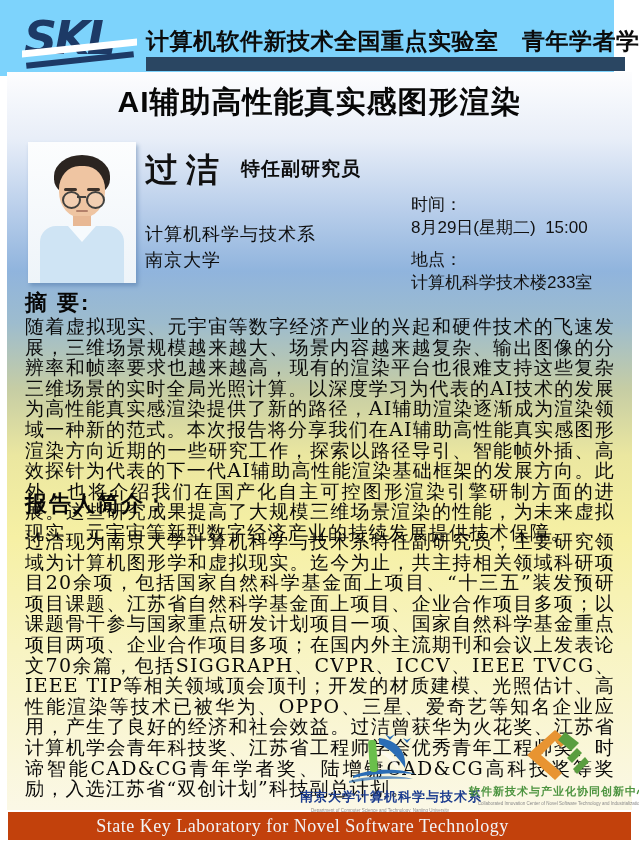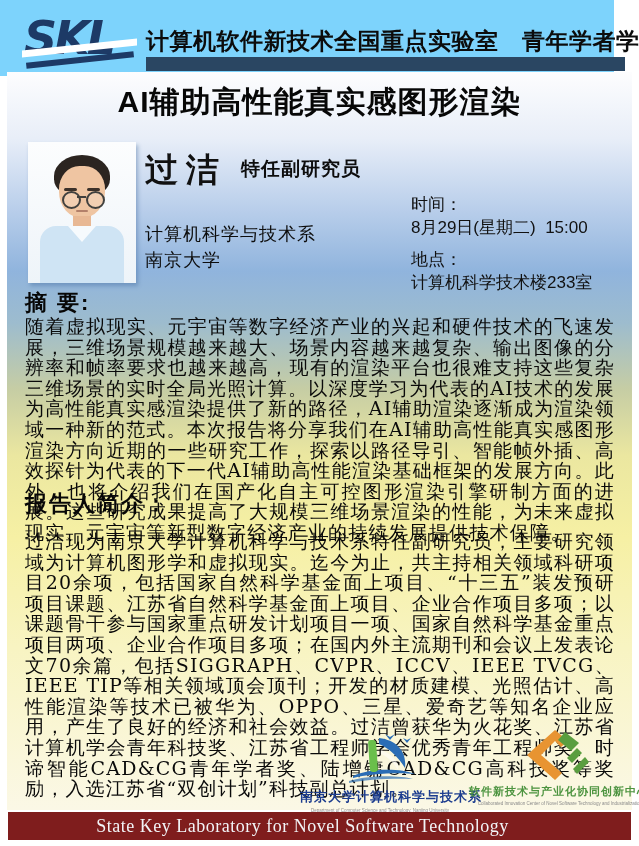--- a/index.html
+++ b/index.html
@@ -100,21 +100,21 @@
   .logo-nju{left:293px;top:660px;width:160px;}
   .logo-cic{left:462px;top:658px;width:175px;}
   .logo svg{display:block;margin:0 auto;}
   .logo-cap{font-weight:bold;white-space:nowrap;}
   .nju-cap{font-size:13px;color:#1d3d8f;letter-spacing:1px;margin-top:2px;}
   .cic-cap{font-size:11px;color:#4d9440;letter-spacing:1px;margin-top:2px;}
   .logo-sub{font-size:5px;color:#8a8a8a;white-space:nowrap;transform:scale(.9);margin-top:1px;}
 
   
   .footer{
-    position:absolute;left:8px;top:812px;width:623px;height:28px;background:#7f1d1d;
+    position:absolute;left:8px;top:812px;width:623px;height:28px;background:#c2410c;
     display:flex;align-items:center;justify-content:center;
   }
   .footer span{
     font-family:"Liberation Serif",serif;font-size:18px;color:#f2f4f7;letter-spacing:0.5px;white-space:nowrap;
   }
   .footer .gap{display:inline-block;width:34px;}
 </style>
 </head>
 <body>
 

